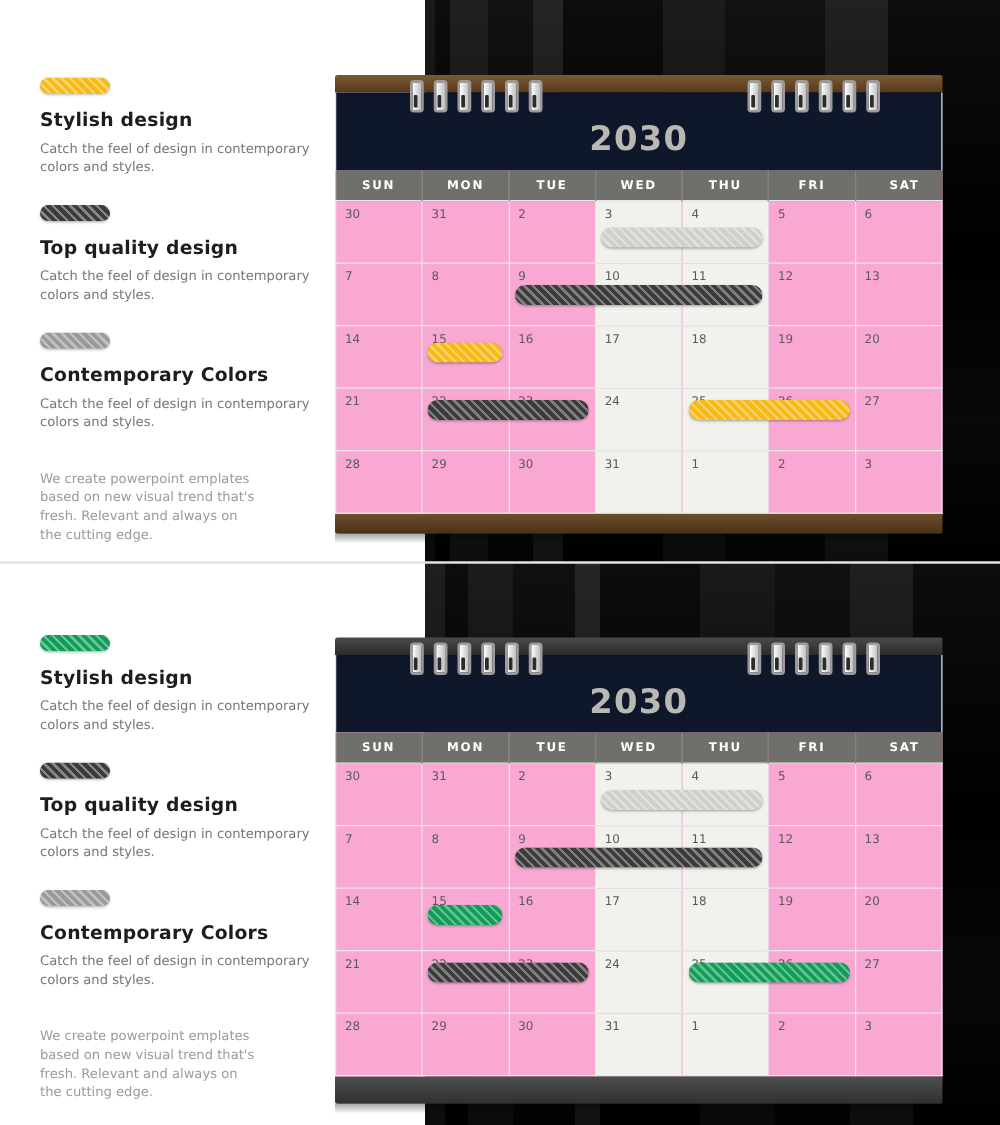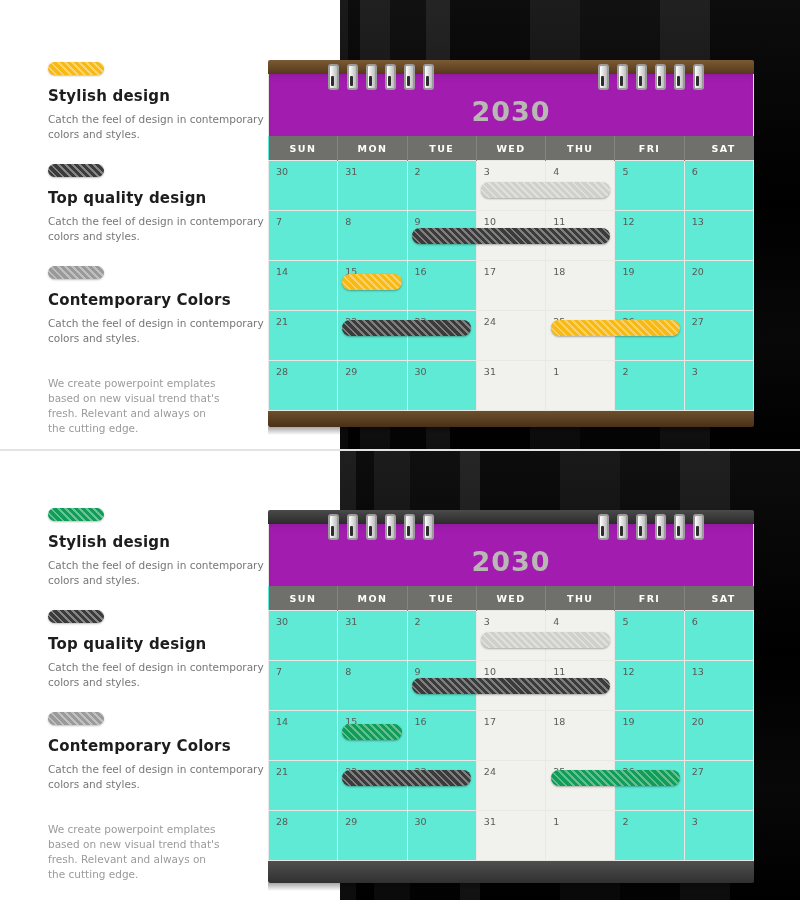--- a/index.html
+++ b/index.html
@@ -37,21 +37,21 @@
         #141414 350px,#141414 400px,#000 400px,#000 470px);
   }
 
   
   .leftwhite{position:absolute;left:0;top:0;width:340px;height:450px;background:#fff;z-index:2;}
 
   
   .divider{position:absolute;left:0;top:449px;width:800px;height:2px;background:#e3e3e3;z-index:20;}
 
   
-  .textcol{position:absolute;left:48px;top:62px;width:240px;z-index:3;}
+  .textcol{position:absolute;left:32px;top:62px;width:240px;z-index:3;}
   .slide.bottom .textcol{top:508px;}
   .feature{margin-bottom:22px;}
   .bar{
     width:56px;height:13px;border-radius:7px;margin-bottom:12px;
     background-image:repeating-linear-gradient(45deg,rgba(255,255,255,.38) 0 2px,rgba(255,255,255,0) 2px 5px);
     background-color:#f6b916;
     box-shadow:0 1px 2px rgba(0,0,0,.25);
   }
   .bar.dark{background-color:#3b3b3b;}
   .bar.gray{background-color:#9a9a9a;}
@@ -76,34 +76,34 @@
     background:linear-gradient(180deg,#7b5a33,#56381c);
     border-radius:2px 2px 0 0;
   }
   .slide.bottom .cal-topboard{background:linear-gradient(180deg,#4a4a4a,#2b2b2b);}
 
   .spiral{position:absolute;left:0;top:4px;width:486px;height:26px;z-index:6;pointer-events:none;}
   .ring{position:absolute;width:7px;height:22px;border:2px solid #9b9b9b;border-radius:3px;background:linear-gradient(90deg,#fff,#bdbdbd);}
   .ring:after{content:"";position:absolute;left:1px;top:10px;width:3px;height:10px;background:#2c2c2c;border-radius:1px;}
 
   .cal-head{
-    background:#a21caf;
+    background:#0f172a;
     height:62px;
     position:relative;
     border-left:1px solid #e2e2df;border-right:1px solid #e2e2df;
     box-shadow:inset 0 6px 10px -6px rgba(0,0,0,.18);
   }
   .year{
     position:absolute;right:0;left:0;top:22px;text-align:center;
     font-size:27px;font-weight:bold;color:#b9b9b4;letter-spacing:1px;
     font-family:"DejaVu Sans", sans-serif;
   }
   .slide.bottom .year{color:#b9b9b4;}
 
-  table.cal{border-collapse:collapse;width:486px;background:#5eead4;table-layout:fixed;}
+  table.cal{border-collapse:collapse;width:486px;background:#f9a8d4;table-layout:fixed;}
   table.cal th{
     background:#6f6f6c;color:#fff;font-size:9.5px;letter-spacing:1.4px;
     height:22px;font-weight:bold;border-right:1px solid #838380;
   }
   table.cal th:last-child{border-right:none;padding-left:10px;}
   table.cal td{
     height:44px;vertical-align:top;border:1px solid #e8e8e4;
     font-size:9.5px;color:#5a5a57;padding:5px 0 0 7px;position:relative;
   }
   td.dim{color:#c6c6c2;}

